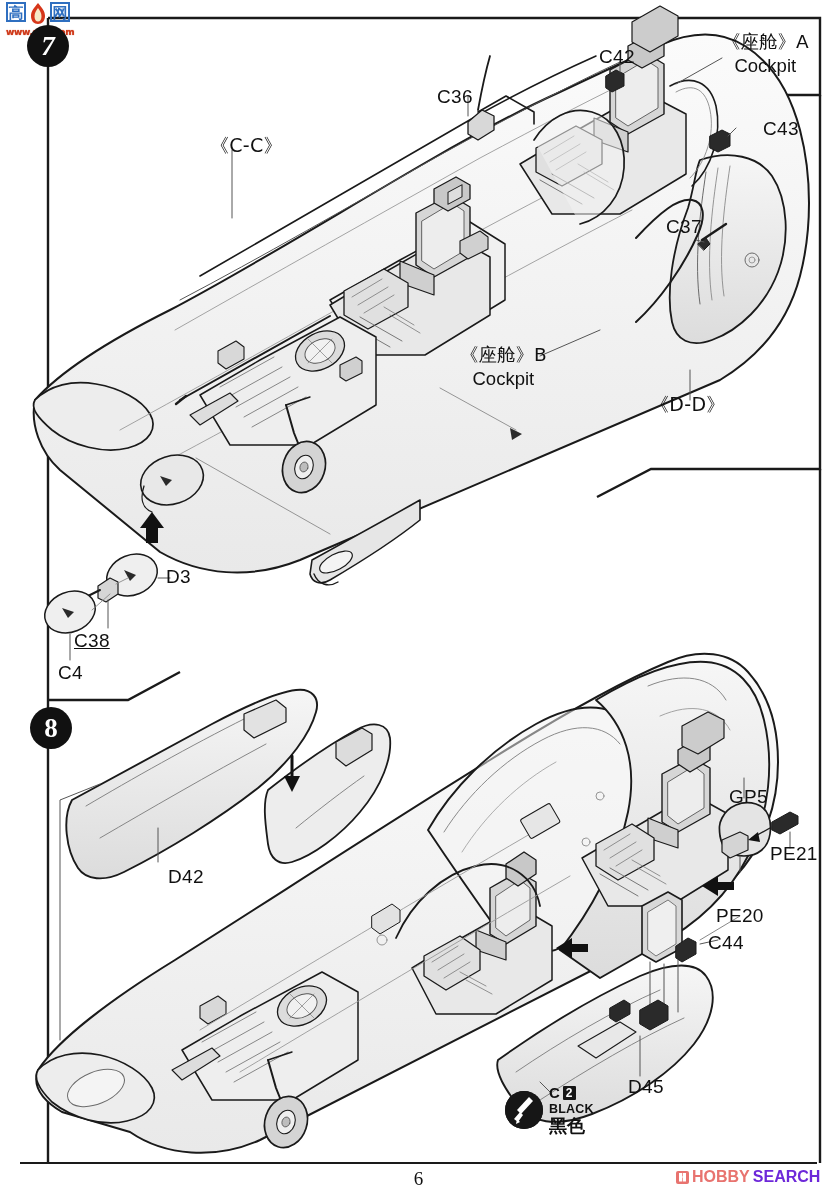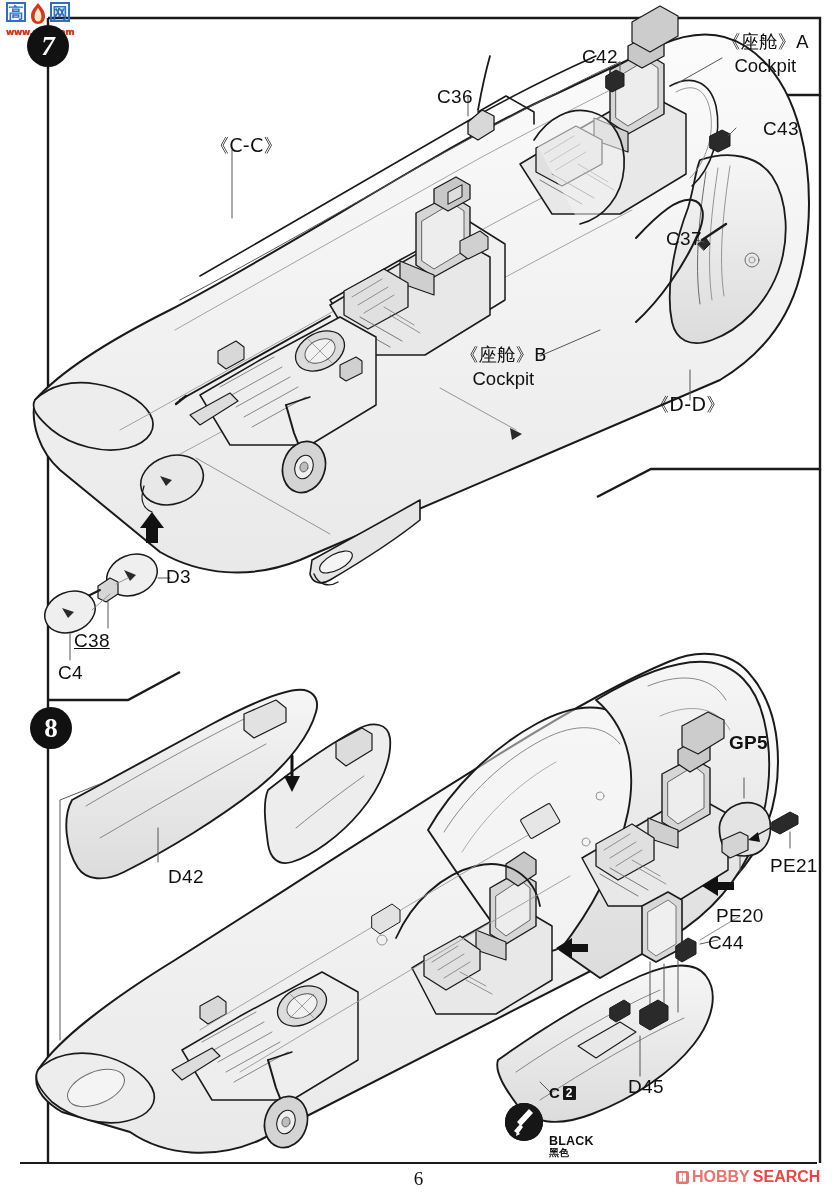--- a/index.html
+++ b/index.html
@@ -50,33 +50,33 @@
   #paint-callout{position:absolute;left:505px;top:1085px;display:flex;align-items:center;gap:6px;}
   #paint-callout .brush-circle{
     width:38px;height:38px;border-radius:50%;background:#161616;position:relative;flex:none;
   }
   #paint-callout .ptext{line-height:1.12;}
   #paint-callout .prow1{display:flex;align-items:center;gap:3px;font-size:15px;font-weight:bold;}
   #paint-callout .pcode-box{
     background:#161616;color:#fff;font-size:12px;font-weight:bold;
     padding:0 3px;border-radius:1px;line-height:14px;display:inline-block;
   }
-  #paint-callout .prow2{font-size:12.5px;font-weight:bold;letter-spacing:0.2px;margin-top:32px;}
-  #paint-callout .prow3{font-size:10px;font-weight:bold;font-family:Liberation Mono, monospace;}
+  #paint-callout .prow2{font-size:12.5px;font-weight:bold;letter-spacing:0.2px;}
+  #paint-callout .prow3{font-size:18px;font-weight:bold;font-family:Liberation Sans, sans-serif;}
   
   #hobby-logo{position:absolute;left:676px;top:1168px;display:flex;align-items:center;gap:3px;}
   #hobby-logo .hs-mark{
     width:13px;height:13px;background:#e8736f;border-radius:2px;position:relative;flex:none;
   }
   #hobby-logo .hs-mark:after{
     content:"";position:absolute;left:3px;top:2px;width:7px;height:9px;
     background:#fff;clip-path:polygon(0 0,45% 0,45% 55%,55% 55%,55% 0,100% 0,100% 100%,55% 100%,55% 45%,45% 45%,45% 100%,0 100%);
   }
   #hobby-logo .hs-hobby{color:#e8736f;font-size:16px;font-weight:bold;letter-spacing:0px;}
-  #hobby-logo .hs-search{color:#ef4444;font-size:16px;font-weight:bold;letter-spacing:0px;text-align:right;}
+  #hobby-logo .hs-search{color:#6d28d9;font-size:16px;font-weight:bold;letter-spacing:0px;text-align:right;}
   
   .art{position:absolute;left:0;top:0;width:837px;height:1200px;}
   .art svg{display:block;}
 </style>
 </head>
 <body>
 
 <div id="sheet">
 
   <svg class="frame-svg" viewBox="0 0 837 1200">
@@ -435,41 +435,41 @@
       <div class="wmchar">网</div>
     </div>
     <div class="wmurl">www.shw.com</div>
   </div>
 
   <div class="step-badge" id="step-7-badge">7</div>
   <div class="step-badge" id="step-8-badge">8</div>
 
   <div class="plabel cjk" style="left:210px;top:133px;">《C-C》</div>
   <div class="plabel" style="left:437px;top:86px;">C36</div>
-  <div class="plabel" style="left:582px;top:46px;">C42</div>
+  <div class="plabel" style="left:599px;top:46px;">C42</div>
   <div class="plabel" style="left:739px;top:118px;margin-left:24px;">C43</div>
-  <div class="plabel" style="left:666px;top:228px;">C37</div>
+  <div class="plabel" style="left:666px;top:216px;">C37</div>
   <div class="plabel cjk" style="left:650px;top:392px;">《D-D》</div>
 
   <div class="cockpit-lbl" style="left:722px;top:30px;">
     <div class="cjk">《座舱》A</div>
     <div>Cockpit</div>
   </div>
   <div class="cockpit-lbl" style="left:460px;top:343px;">
     <div class="cjk">《座舱》B</div>
     <div>Cockpit</div>
   </div>
 
   <div class="plabel" style="left:166px;top:566px;">D3</div>
   <div class="plabel" style="left:74px;top:630px;text-decoration:underline;">C38</div>
   <div class="plabel" style="left:58px;top:662px;text-align:right;">C4</div>
 
   <div class="plabel" style="left:136px;top:866px;margin-left:32px;">D42</div>
-  <div class="plabel" style="left:729px;top:732px;font-weight:bold;">GP5</div>
-  <div class="plabel" style="left:770px;top:843px;margin-top:12px;">PE21</div>
+  <div class="plabel" style="left:729px;top:786px;">GP5</div>
+  <div class="plabel" style="left:770px;top:843px;">PE21</div>
   <div class="plabel" style="left:716px;top:905px;">PE20</div>
   <div class="plabel" style="left:708px;top:932px;">C44</div>
   <div class="plabel" style="left:628px;top:1076px;">D45</div>
 
   <div id="paint-callout">
     <div class="brush-circle">
       <svg width="38" height="38" viewBox="0 0 38 38">
         <circle cx="19" cy="19" r="19" fill="#161616"></circle>
         <path d="M24 6 L28 10 L16 23 L12 19 Z" fill="#ffffff"></path>
         <path d="M15 21 L18 24 L13 31 L9 28 Z" fill="#ffffff"></path>

